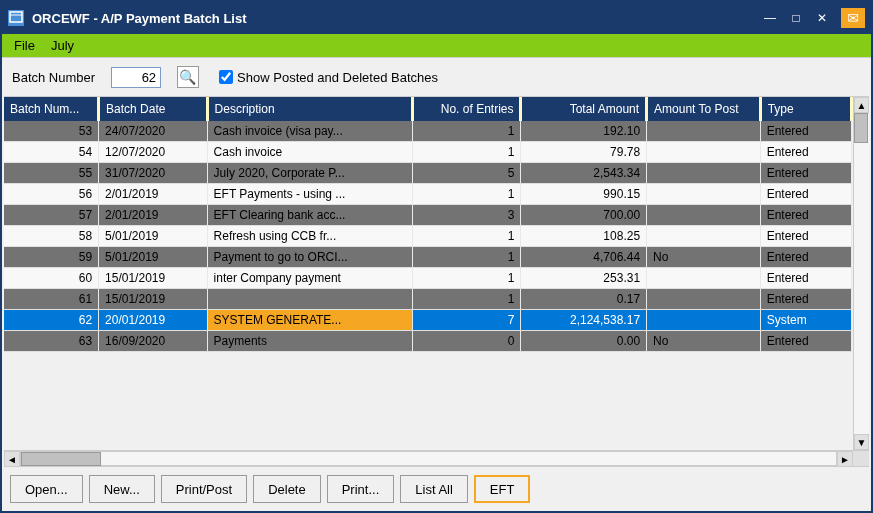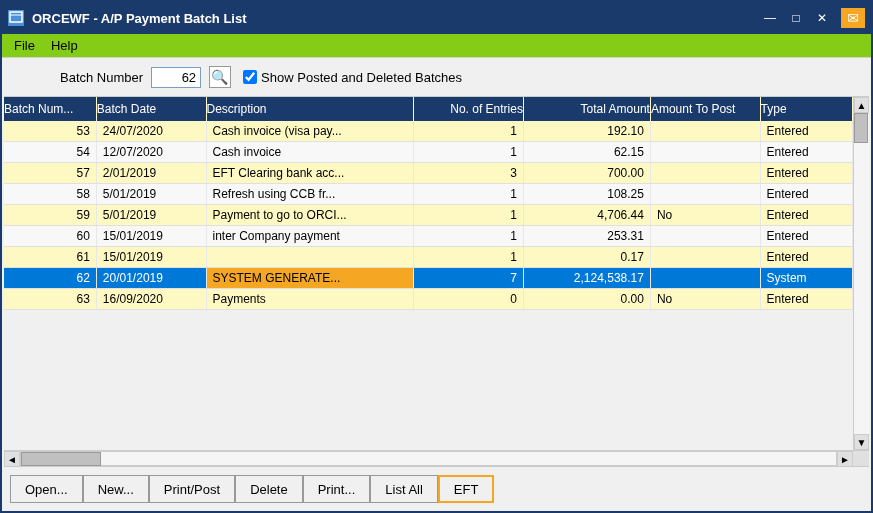--- a/index.html
+++ b/index.html
@@ -11,44 +11,44 @@
     .title-bar-icon { width: 16px; height: 16px; background: #4a90d9; margin-right: 8px; display: flex; align-items: center; justify-content: center; flex-shrink: 0; }
     .title-bar-icon svg { width: 14px; height: 14px; }
     .title-text { flex: 1; font-size: 13px; font-weight: bold; }
     .title-controls { display: flex; gap: 4px; }
     .title-btn { width: 22px; height: 20px; background: transparent; border: 1px solid transparent; color: white; cursor: pointer; display: flex; align-items: center; justify-content: center; font-size: 12px; }
     .mail-icon { width: 24px; height: 20px; background: #f5a623; margin-left: 8px; display: flex; align-items: center; justify-content: center; color: white; font-size: 14px; }
     
     .menu-bar { background: #84cc16; border-bottom: 1px solid #d0d0d0; display: flex; padding: 2px 4px; height: 24px; flex-shrink: 0; }
     .menu-item { padding: 2px 8px; cursor: pointer; }
     
-    .toolbar { padding: 8px 10px; display: flex; align-items: center; gap: 8px; flex-shrink: 0; margin-left: 48px; }
+    .toolbar { padding: 8px 10px; display: flex; align-items: center; gap: 16px; flex-shrink: 0; }
     .toolbar-label { font-size: 13px; }
     .batch-number-input { width: 50px; border: 1px solid #7a9cc5; padding: 2px 4px; text-align: right; background: white; }
     .search-btn { width: 22px; height: 22px; border: 1px solid #999; background: white; cursor: pointer; display: flex; align-items: center; justify-content: center; font-size: 14px; }
     .checkbox-area { display: flex; align-items: center; gap: 4px; margin-left: 4px; }
     .checkbox-area input[type=checkbox] { width: 14px; height: 14px; }
     
     .table-container { flex: 1; overflow: hidden; border-top: 1px solid #ccc; border-bottom: 1px solid #ccc; margin: 0 2px; position: relative; display: flex; flex-direction: column; }
     
     table { width: 100%; border-collapse: collapse; }
     thead tr { background: #1a3a6b; color: white; }
-    thead th { padding: 5px 0; text-align: left; font-weight: normal; font-size: 12px; border-right: 1px solid #fef9c3; white-space: nowrap; cursor: pointer; user-select: none; margin-left: 16px; }
+    thead th { padding: 5px 6px; text-align: left; font-weight: normal; font-size: 12px; border-right: 3px solid #fef9c3; white-space: nowrap; cursor: pointer; user-select: none; margin-left: 16px; }
     thead th.numeric { text-align: right; }
     
-    tbody tr { background: #fef9c3; }
+    tbody tr { background: #737373; }
     tbody tr:nth-child(even) { background: #f8f8f8; }
     tbody tr.selected { background: #0078d7 !important; color: white; }
     tbody tr.selected td { color: white; }
     tbody td { padding: 3px 6px; border-bottom: 1px solid #e0e0e0; border-right: 1px solid #e8e8e8; font-size: 12px; white-space: nowrap; }
     tbody td.numeric { text-align: right; }
     
     .selected-desc { background: #f5a623 !important; color: black !important; }
     
-    .bottom-bar { padding: 8px 8px 8px 8px; display: flex; align-items: center; flex-shrink: 0; }
+    .bottom-bar { padding: 8px 8px 8px 8px; display: flex; gap: 6px; align-items: center; flex-shrink: 0; }
     .action-btn { height: 28px; padding: 0 14px; border: 1px solid #999; background: #f0f0f0; cursor: pointer; font-size: 13px; white-space: nowrap; }
     .action-btn.eft { border: 2px solid #f5a623; font-weight: normal; }
     
     .table-with-scroll { display: flex; flex: 1; overflow: hidden; }
     .table-scroll-area { flex: 1; overflow: auto; }
     .v-scrollbar { width: 16px; background: #f5f5f5; border-left: 1px solid #ccc; display: flex; flex-direction: column; flex-shrink: 0; }
     .v-scroll-up, .v-scroll-down { height: 16px; background: #e0e0e0; border: 1px solid #ccc; display: flex; align-items: center; justify-content: center; font-size: 10px; cursor: pointer; flex-shrink: 0; }
     .v-scroll-track { flex: 1; position: relative; }
     .v-scroll-thumb { width: 14px; height: 30px; background: #c0c0c0; border: 1px solid #999; position: absolute; top: 0; }
     
@@ -74,21 +74,21 @@
     <div class="title-controls">
       <button class="title-btn">—</button>
       <button class="title-btn">□</button>
       <button class="title-btn close">✕</button>
     </div>
     <div class="mail-icon">✉</div>
   </div>
 
   <div class="menu-bar">
     <div class="menu-item">File</div>
-    <div class="menu-item">Help</div>
+    <div class="menu-item">July</div>
   </div>
 
   <div class="toolbar">
     <span class="toolbar-label">Batch Number</span>
     <input type="text" class="batch-number-input" value="62" style="">
     <button class="search-btn">🔍</button>
     <div class="checkbox-area">
       <input type="checkbox" checked="" style="">
       <label>Show Posted and Deleted Batches</label>
     </div>
@@ -117,21 +117,39 @@
     <td class="numeric">1</td>
     <td class="numeric">192.10</td>
     <td></td>
     <td>Entered</td>
   </tr>
               <tr>
     <td style="text-align:right">54</td>
     <td>12/07/2020</td>
     <td class="">Cash invoice</td>
     <td class="numeric">1</td>
-    <td class="numeric">62.15</td>
+    <td class="numeric">79.78</td>
+    <td></td>
+    <td>Entered</td>
+  </tr>
+              <tr>
+    <td style="text-align:right">55</td>
+    <td>31/07/2020</td>
+    <td class="">July 2020, Corporate P...</td>
+    <td class="numeric">5</td>
+    <td class="numeric">2,543.34</td>
+    <td></td>
+    <td>Entered</td>
+  </tr>
+              <tr>
+    <td style="text-align:right">56</td>
+    <td>2/01/2019</td>
+    <td class="">EFT Payments - using ...</td>
+    <td class="numeric">1</td>
+    <td class="numeric">990.15</td>
     <td></td>
     <td>Entered</td>
   </tr>
               <tr>
     <td style="text-align:right">57</td>
     <td>2/01/2019</td>
     <td class="">EFT Clearing bank acc...</td>
     <td class="numeric">3</td>
     <td class="numeric">700.00</td>
     <td></td>

